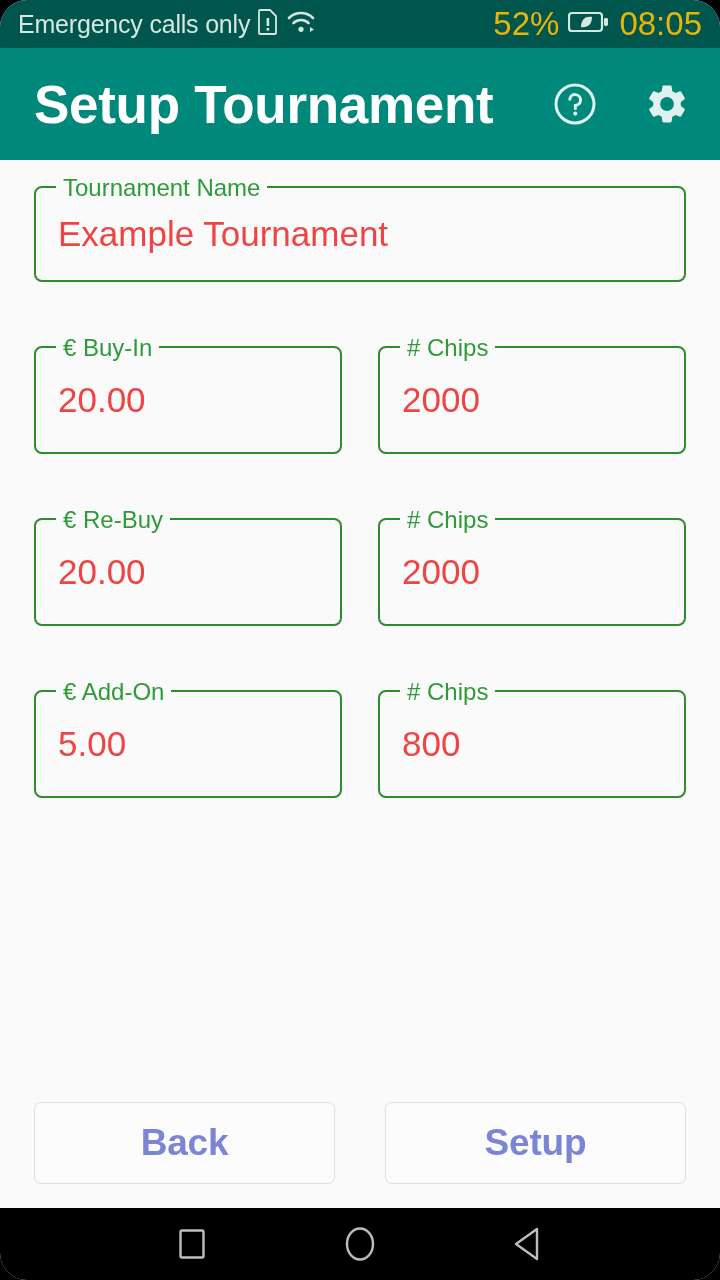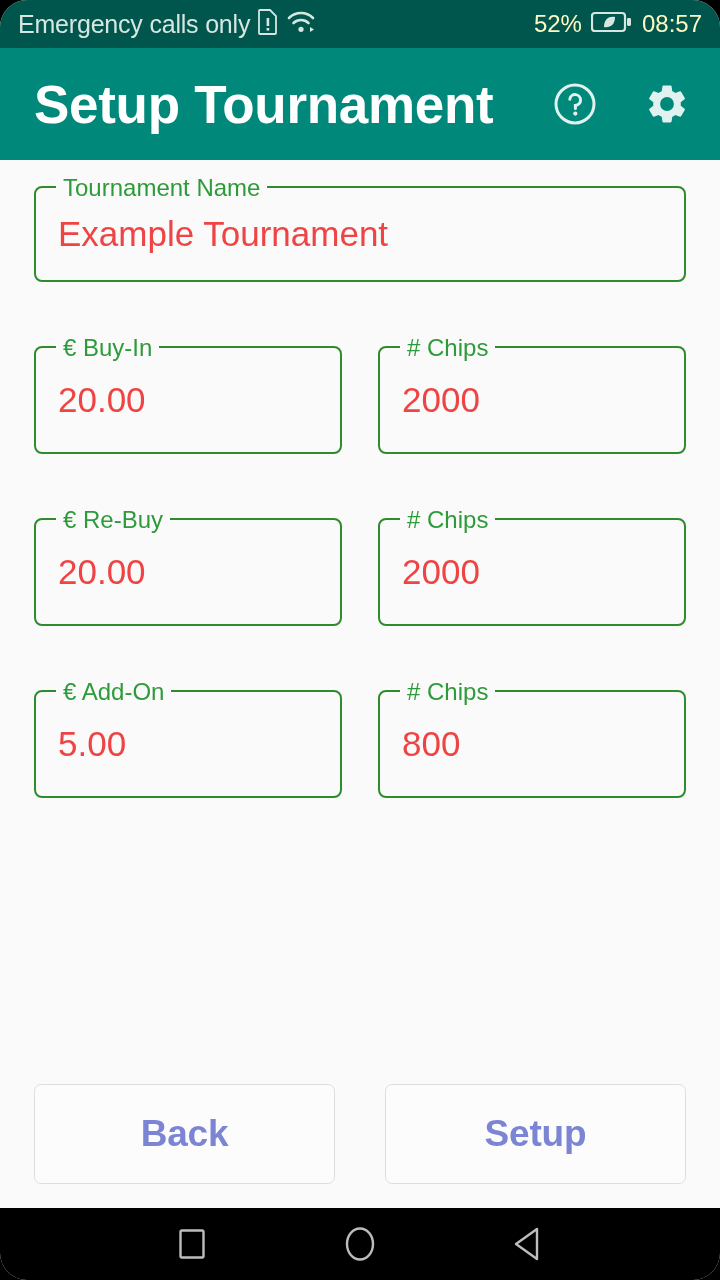--- a/index.html
+++ b/index.html
@@ -38,22 +38,22 @@
     color:#D6E7E2;
     font-size:25px;
     letter-spacing:-0.2px;
     white-space:nowrap;
   }
   .status-right {
     display:flex; align-items:center; gap:9px;
     flex:0 0 auto;
   }
   .battery-pct, .clock-text {
-    color:#fef9c3;
-    font-size:24px;
+    color:#eab308;
+    font-size:33px;
     white-space:nowrap;
   }
 
   
   .app-bar {
     height:112px;
     background:#00897B;
     display:flex;
     align-items:center;
     padding:0 30px 0 34px;
@@ -133,21 +133,21 @@
   
   .button-bar {
     display:flex;
     gap:50px;
     padding:0 34px 0 34px;
     margin-bottom:24px;
     flex:0 0 auto;
   }
   .flat-button {
     flex:1 1 0;
-    height:100px;
+    height:82px;
     border:1px solid #DEDEDE;
     border-radius:7px;
     background:#FCFCFC;
     color:#7B85D4;
     font-size:37px;
     font-weight:bold;
     display:flex;
     align-items:center;
     justify-content:center;
     cursor:pointer;
@@ -196,21 +196,21 @@
     </div>
     <div class="status-right">
       <span class="battery-pct">52%</span>
       <span>
         <svg width="42" height="24" viewBox="0 0 42 24">
           <rect x="1" y="3" width="33" height="18" rx="3" fill="none" stroke="#D6E7E2" stroke-width="2.2"></rect>
           <rect x="36" y="8" width="4" height="8" rx="1.4" fill="#D6E7E2"></rect>
           <path d="M24 7 C24 15 19 18 13 17 C13 9 18 6 24 7 z" fill="#D6E7E2"></path>
         </svg>
       </span>
-      <span class="clock-text">08:57</span>
+      <span class="clock-text">08:05</span>
     </div>
   </div>
 
   <div class="app-bar">
     <div class="app-title">Setup Tournament</div>
     <div class="app-actions">
       <div class="action-icon">
         <svg width="46" height="46" viewBox="0 0 46 46">
           <circle cx="23" cy="23" r="19" fill="none" stroke="#E0F2EF" stroke-width="3"></circle>
           <path d="M17.8 18.2 a5.4 5.4 0 1 1 5.6 6.2 v3.1" fill="none" stroke="#E0F2EF" stroke-width="3" stroke-linecap="round"></path>

